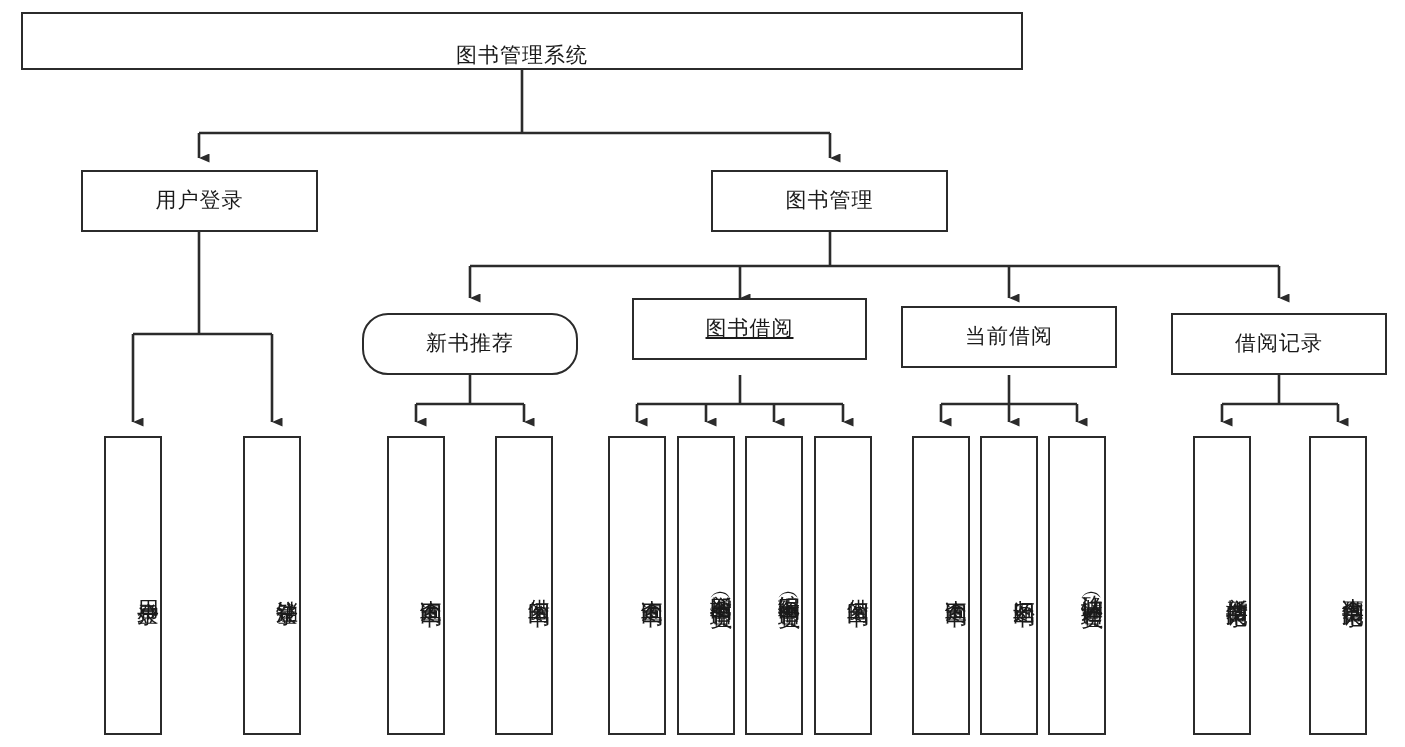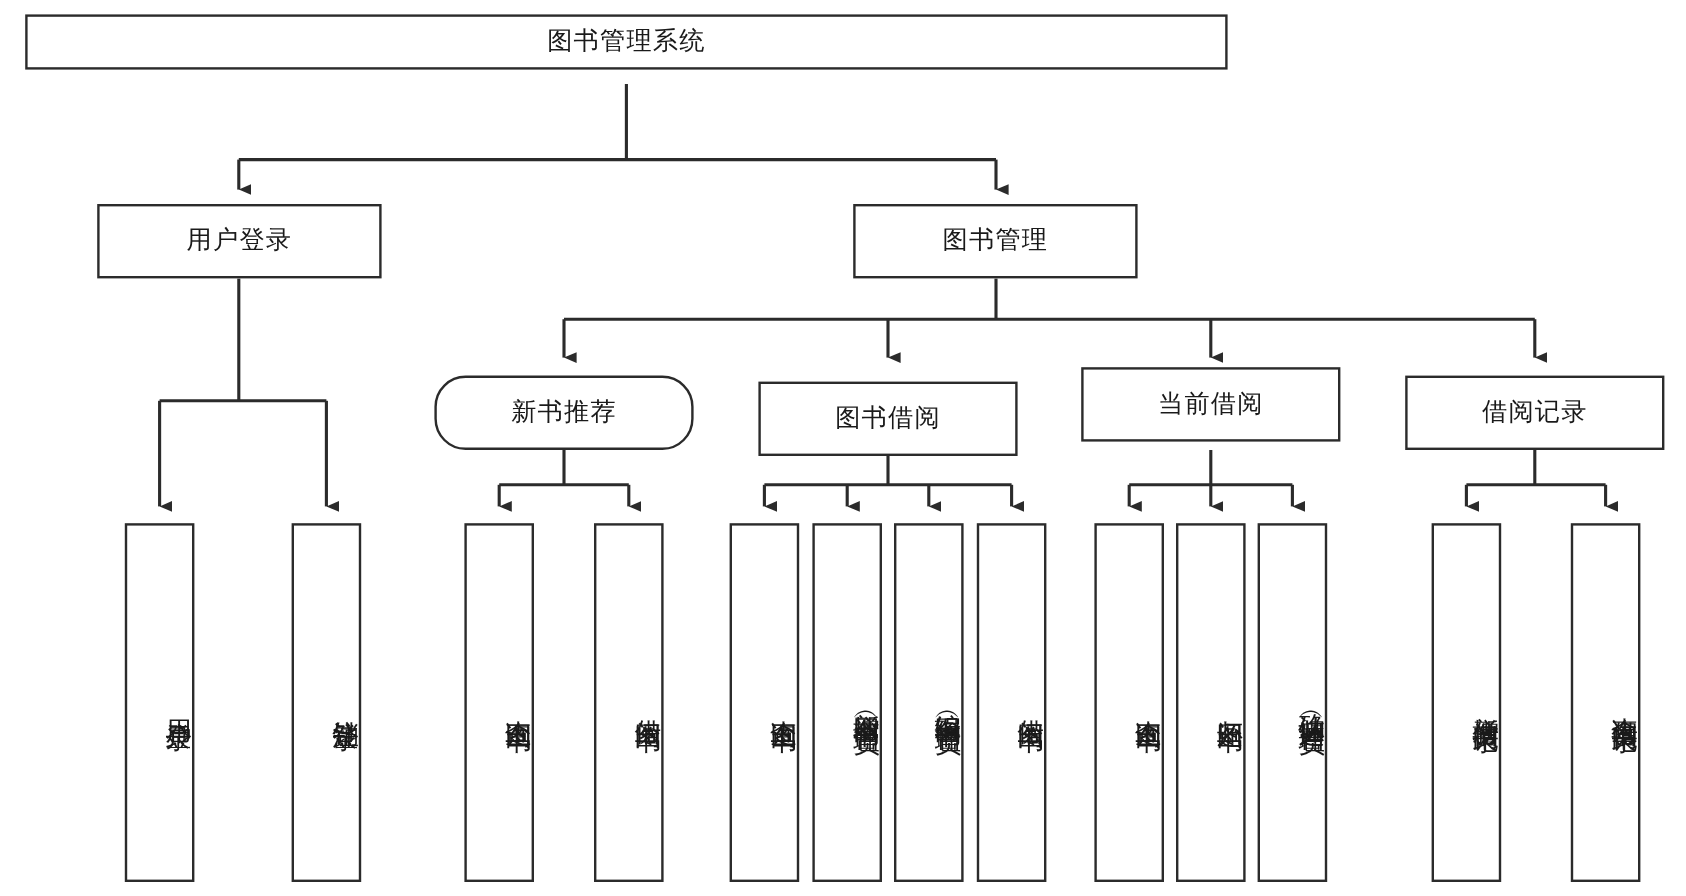--- a/index.html
+++ b/index.html
@@ -116,35 +116,35 @@
       <path d="M1009,404 L1009,422" marker-end="url(#arrow)"></path>
       <path d="M1077,404 L1077,422" marker-end="url(#arrow)"></path>
 
       <path d="M1279,375 L1279,404"></path>
       <path d="M1222,404 L1338,404"></path>
       <path d="M1222,404 L1222,422" marker-end="url(#arrow)"></path>
       <path d="M1338,404 L1338,422" marker-end="url(#arrow)"></path>
     </g>
   </svg>
 
-  <div class="node h" style="left:21px; top:12px; width:1002px; height:46px;">
+  <div class="node h" style="left:21px; top:12px; width:1002px; height:58px;align-items:flex-end;">
     <span>图书管理系统</span>
   </div>
 
   <div class="node h" style="left:81px; top:170px; width:237px; height:62px;">
     <span>用户登录</span>
   </div>
   <div class="node h" style="left:711px; top:170px; width:237px; height:62px;">
     <span>图书管理</span>
   </div>
 
   <div class="node h" style="left:362px; top:313px; width:216px; height:62px;border-radius:26px;">
     <span>新书推荐</span>
   </div>
-  <div class="node h" style="left:632px; top:318px; width:216px; height:62px;">
+  <div class="node h" style="left:632px; top:298px; width:235px; height:62px;text-decoration:underline;">
     <span>图书借阅</span>
   </div>
   <div class="node h" style="left:901px; top:306px; width:216px; height:62px;">
     <span>当前借阅</span>
   </div>
   <div class="node h" style="left:1171px; top:313px; width:216px; height:62px;">
     <span>借阅记录</span>
   </div>
 
   <div class="node v" style="left:104px; top:436px; width:58px; height:299px;">

